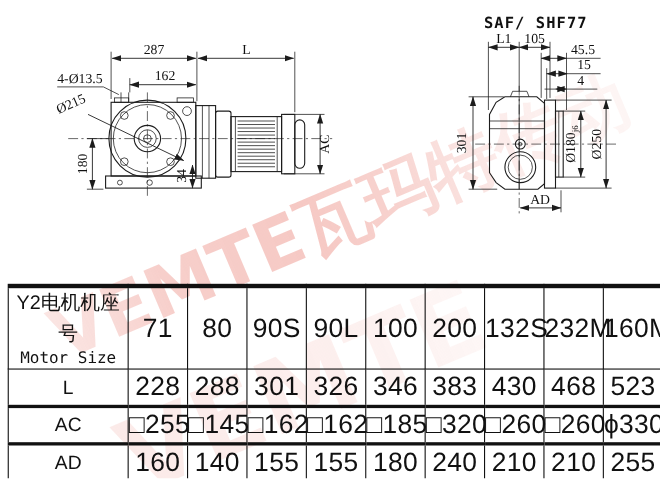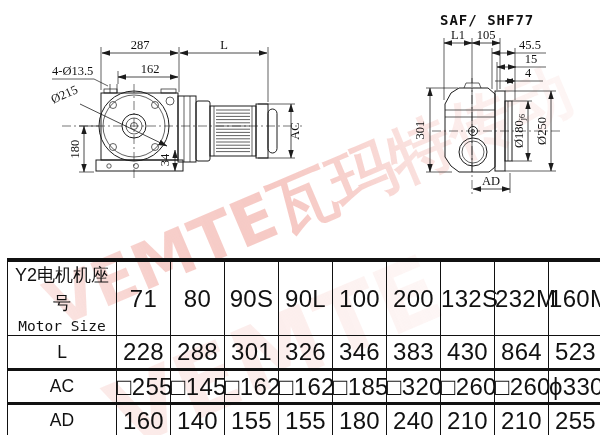--- a/index.html
+++ b/index.html
@@ -220,21 +220,21 @@
 
     <tr class="heavy">
           <th>L</th>
           <td>228</td>
           <td>288</td>
           <td>301</td>
           <td>326</td>
           <td>346</td>
           <td>383</td>
           <td>430</td>
-          <td>864</td>
+          <td>468</td>
           <td>523</td>
         </tr>
         <tr class="heavy">
           <th>AC</th>
           <td>□255</td>
           <td>□145</td>
           <td>□162</td>
           <td>□162</td>
           <td>□185</td>
           <td>□320</td>

